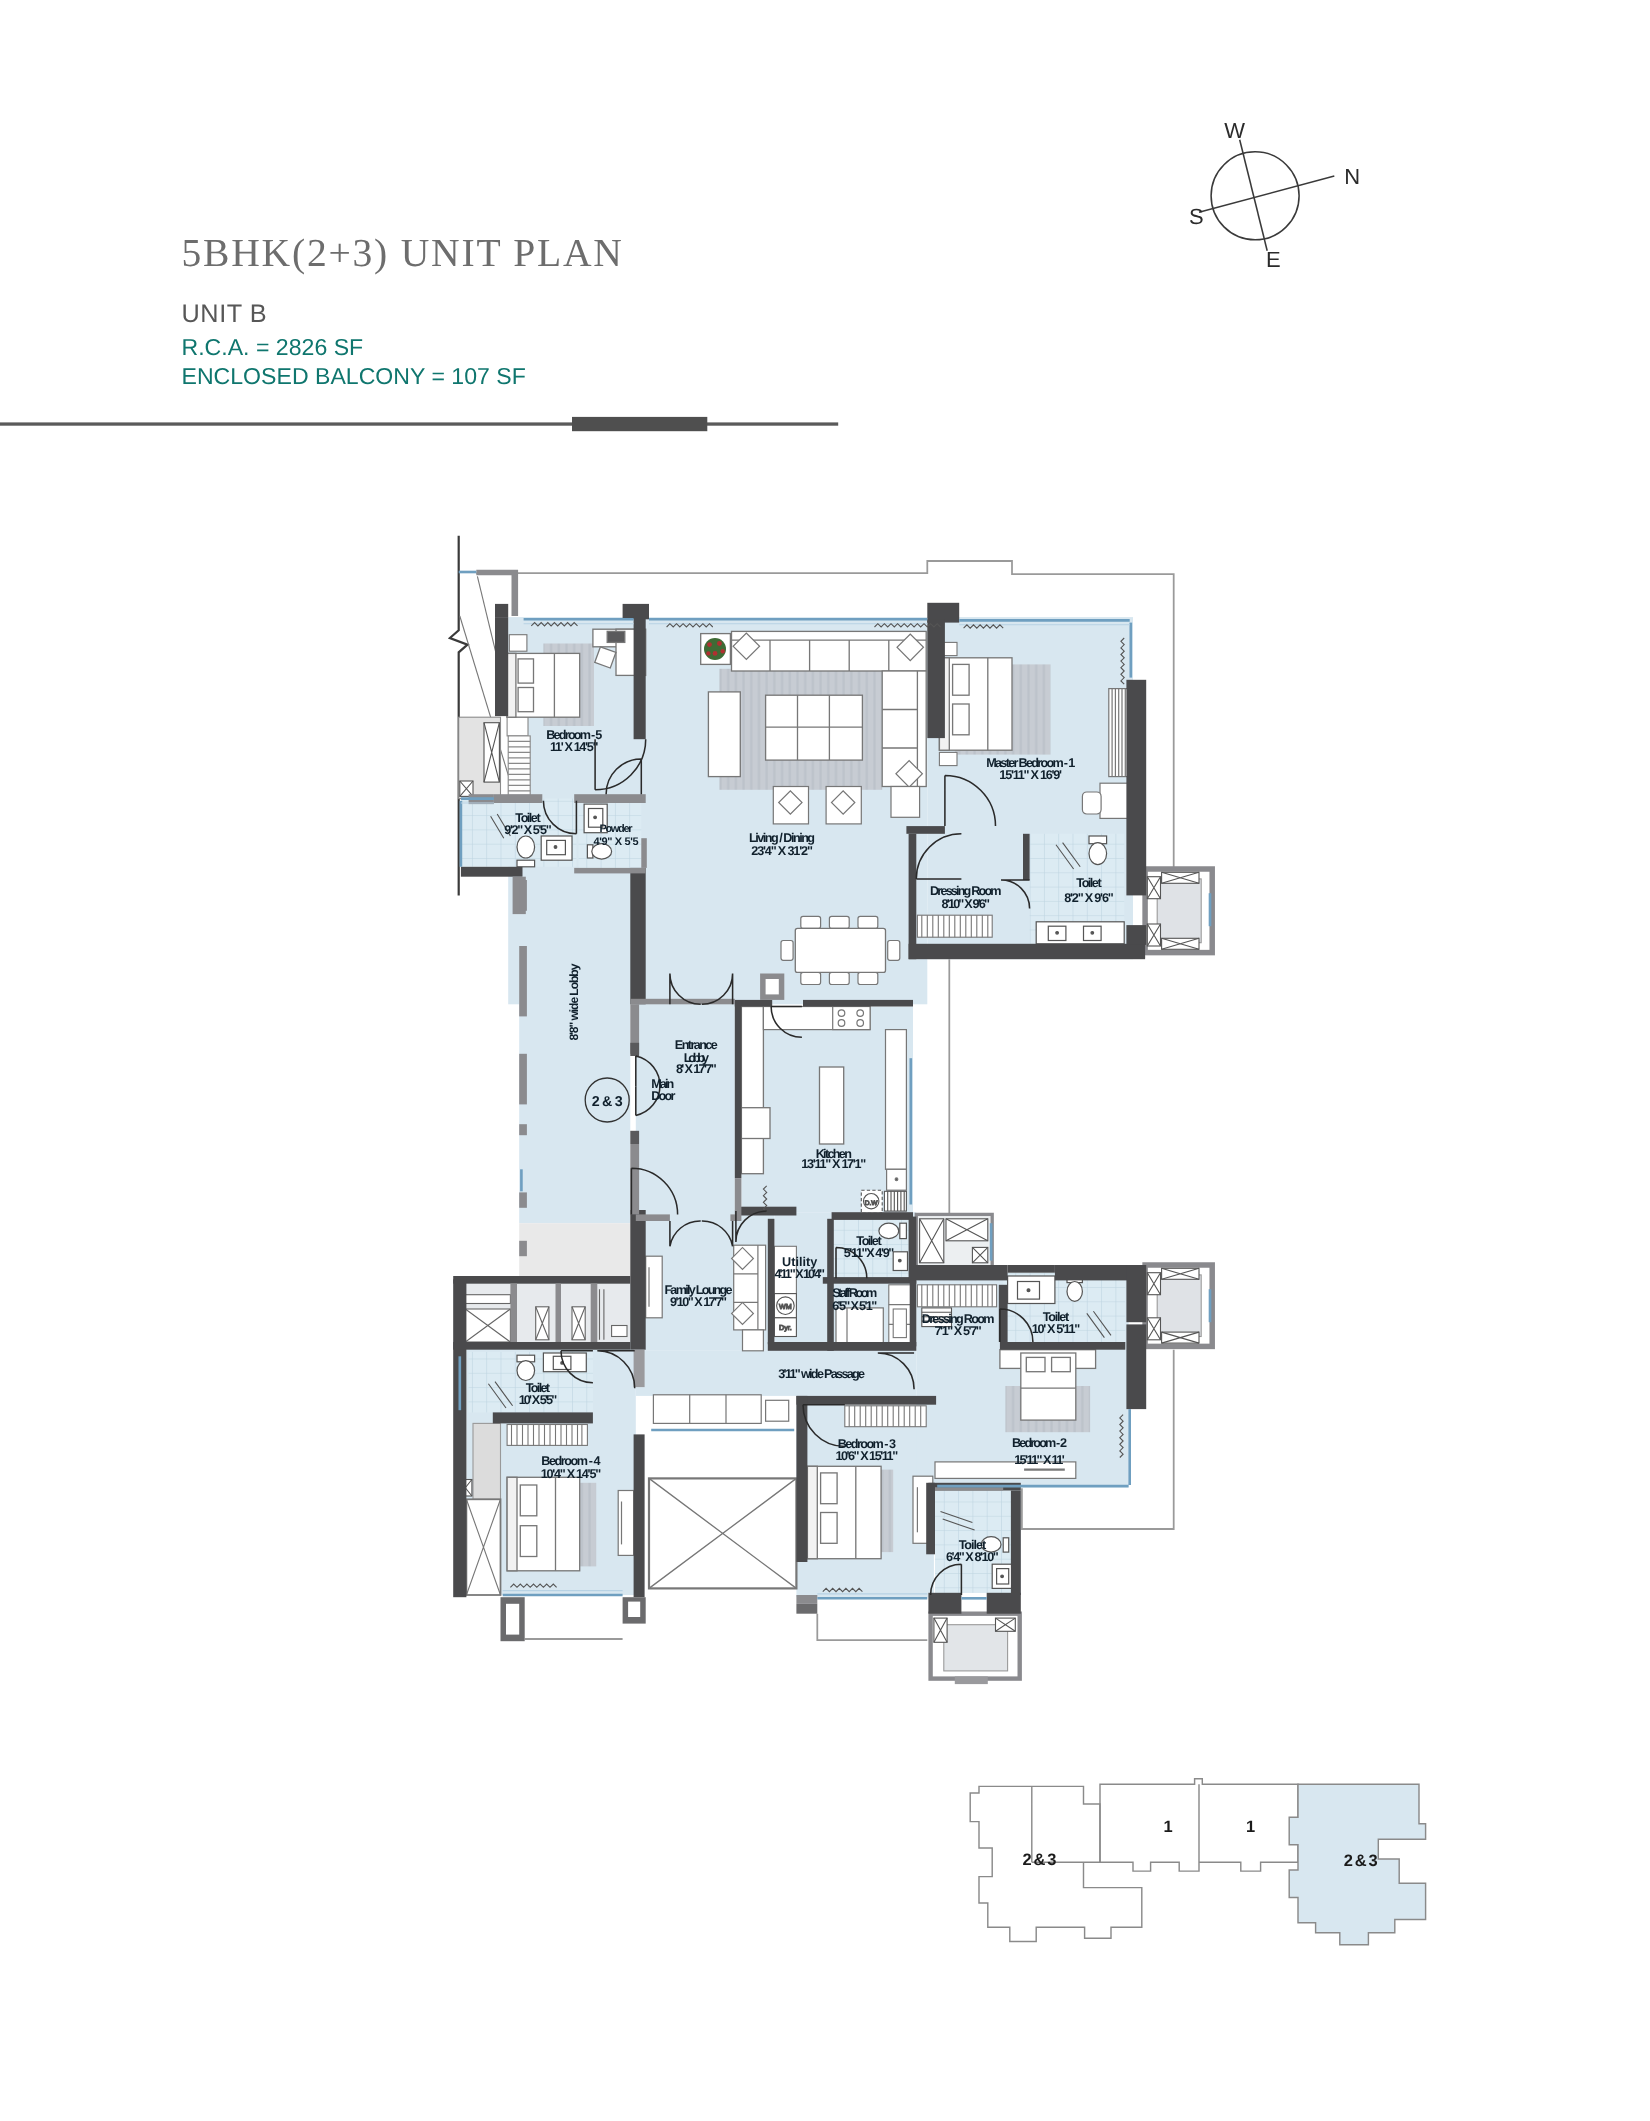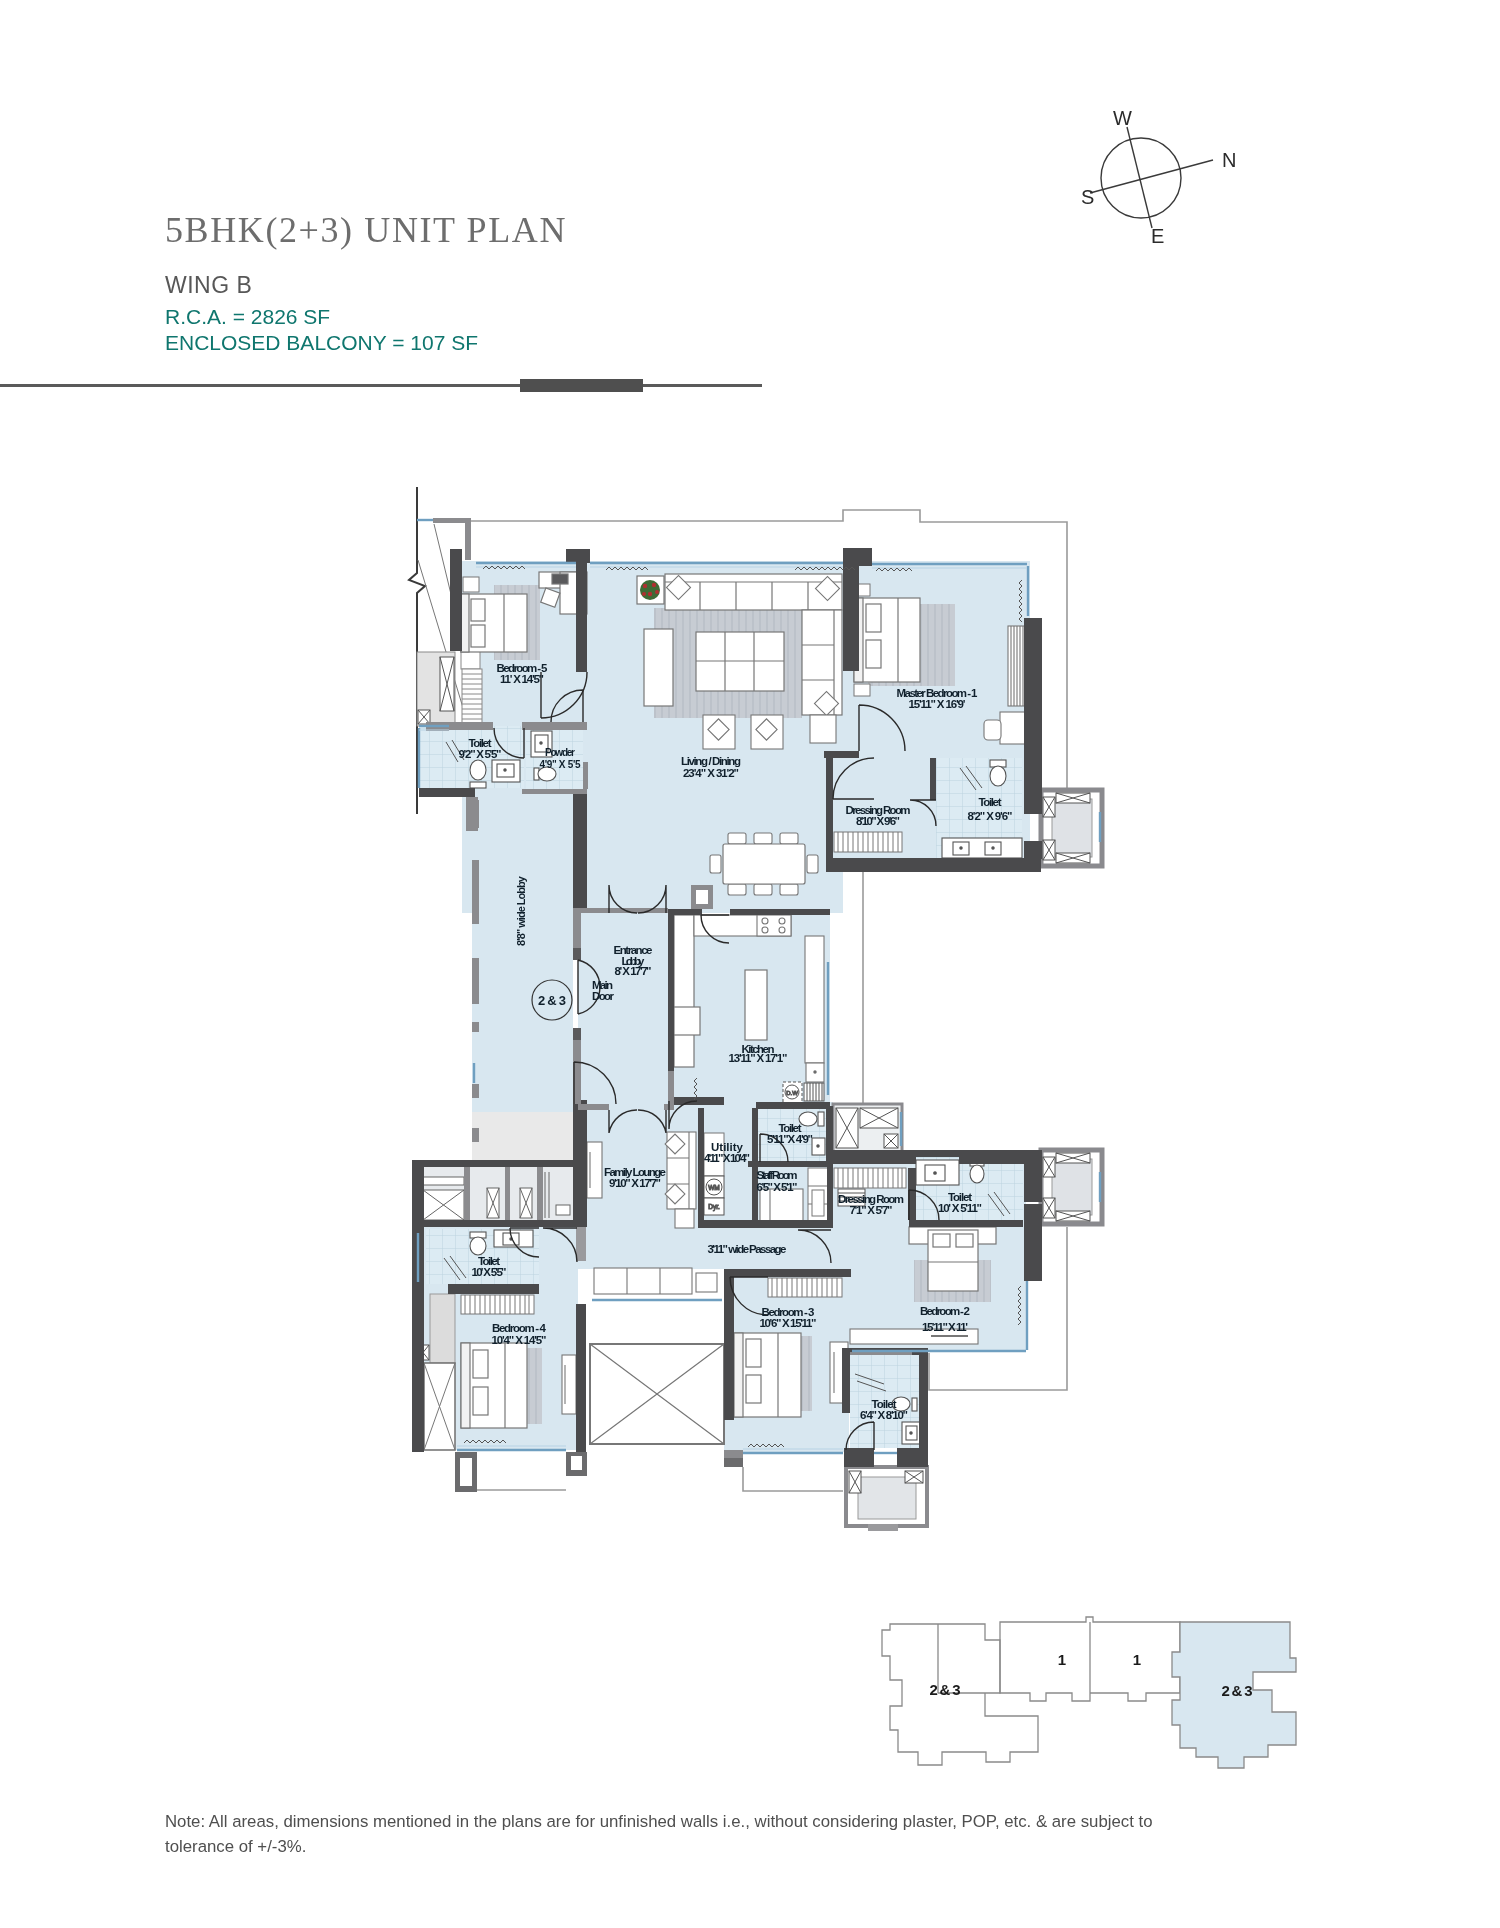--- a/index.html
+++ b/index.html
@@ -10,29 +10,28 @@
 .note{position:absolute;left:165px;top:1809px;font-size:16.8px;color:#4f4f4f;line-height:25px;width:1160px;}
 .divline{position:absolute;left:0;top:384px;width:762px;height:3px;background:#5a5a5a;}
 .divthick{position:absolute;left:520px;top:379px;width:123px;height:13px;background:#4f4f4f;}
 </style>
 </head>
 <body>
 <div id="page">
 
 <div class="ttl">5BHK(2+3) UNIT PLAN</div>
 
-<div class="wing">WING B</div>
+<div class="wing">UNIT B</div>
 
 <div class="rca">R.C.A. = 2826 SF<br>ENCLOSED BALCONY = 107 SF</div>
 
 <div class="divline"></div>
 
 <div class="divthick"></div>
 
-<div class="note">Note: All areas, dimensions mentioned in the plans are for unfinished walls i.e., without considering plaster, POP, etc. &amp; are subject to<br>tolerance of +/-3%.</div>
 <svg id="plan" width="1500" height="1928" viewBox="0 0 1500 1928" style="position:absolute;left:0;top:0;" font-family="Liberation Sans, sans-serif">
 <defs>
 <pattern id="tl" width="13" height="13" patternUnits="userSpaceOnUse">
 <rect width="13" height="13" fill="#dcebf3"></rect>
 <path d="M13 0H0V13" stroke="#bdd3e0" stroke-width="1" fill="none"></path>
 </pattern>
 <pattern id="rg" width="7" height="7" patternUnits="userSpaceOnUse">
 <rect width="7" height="7" fill="#c7ccd3"></rect>
 <rect x="3" width="2" height="7" fill="#bcc2ca"></rect>
 </pattern>

